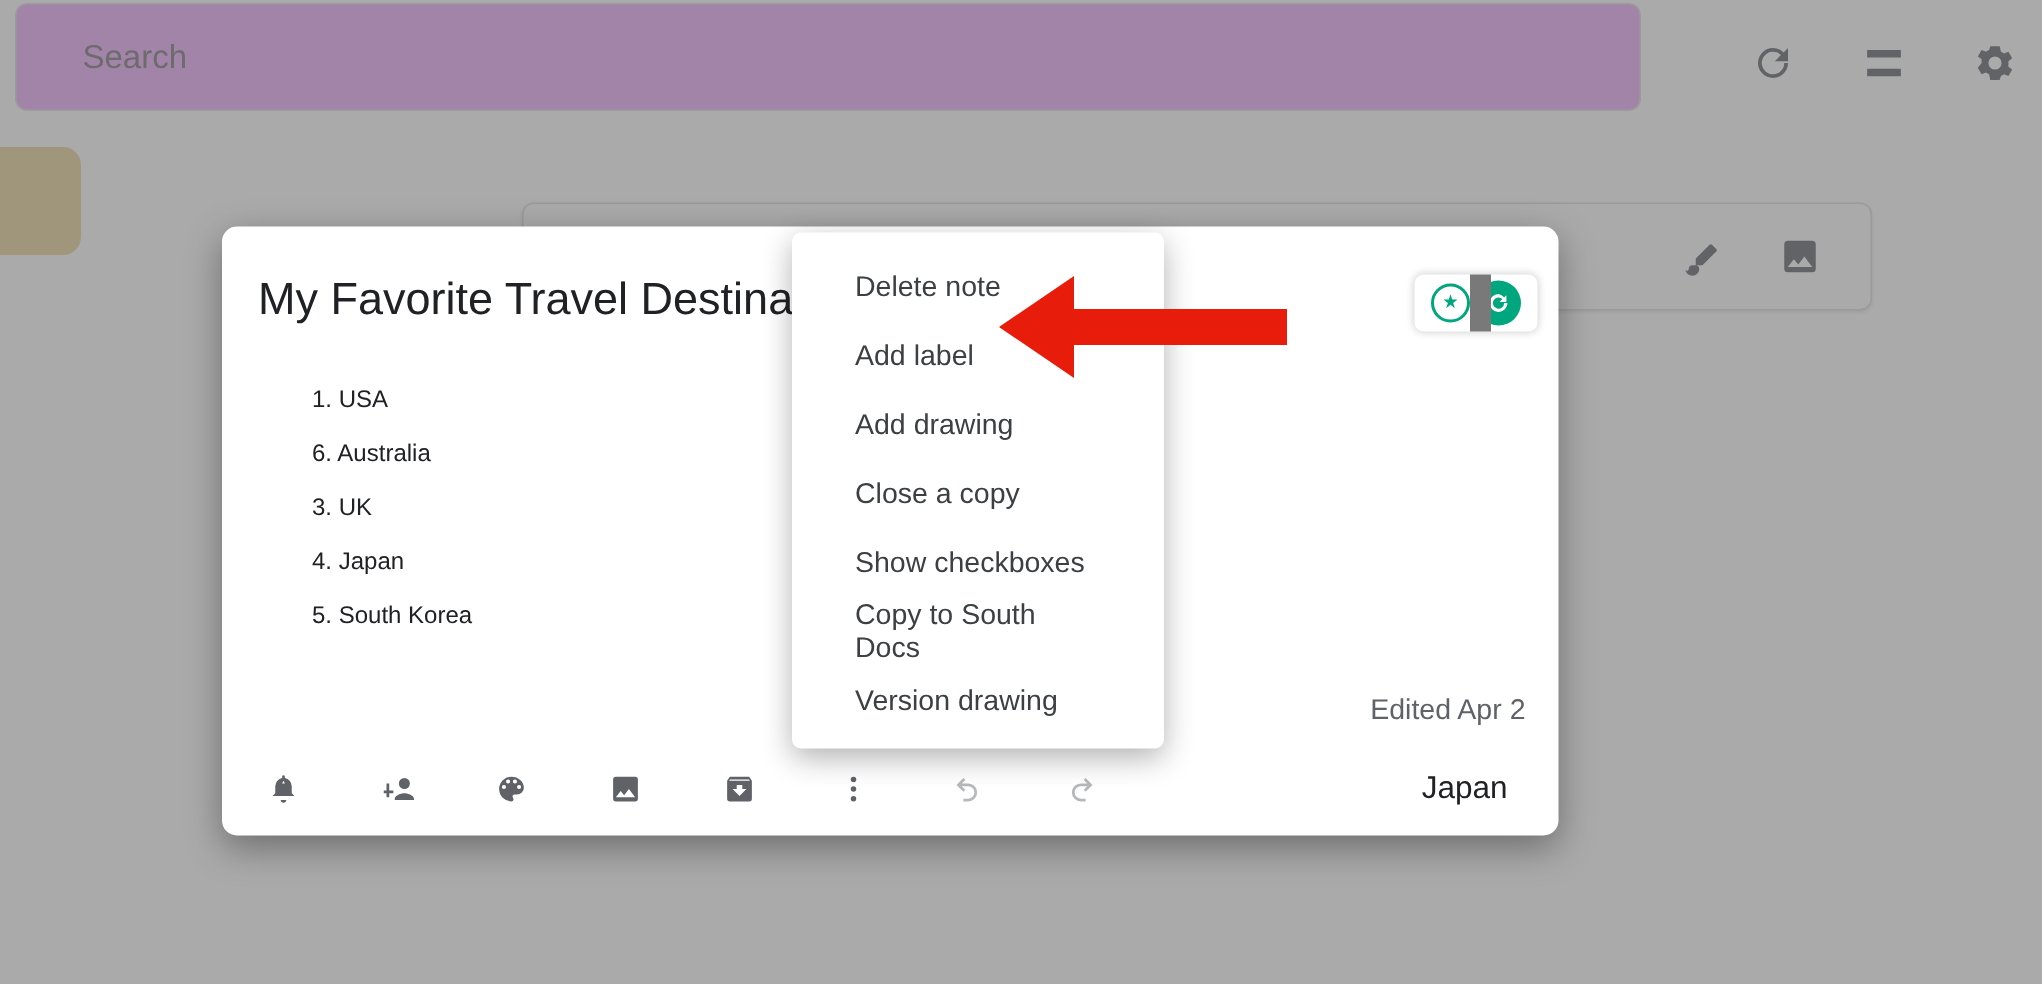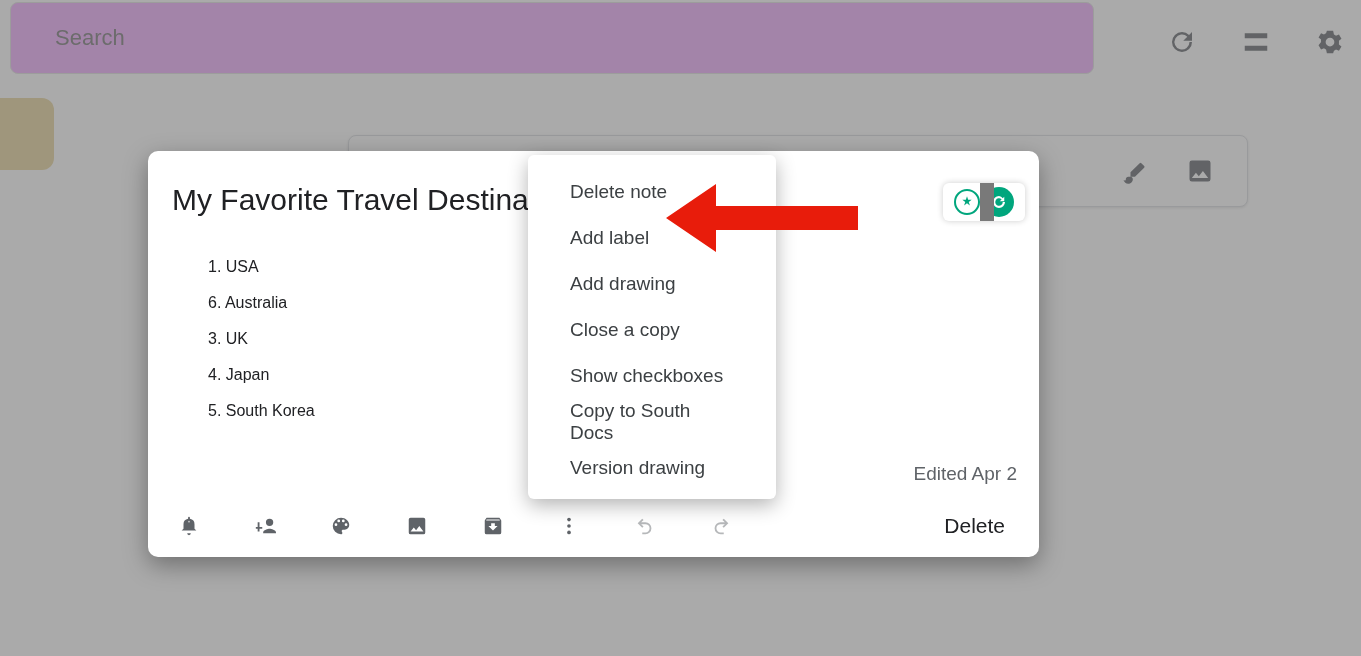--- a/index.html
+++ b/index.html
@@ -220,21 +220,21 @@
     <div class="tbtn" style="opacity:.45">
       <svg viewBox="0 0 24 24">
           <path d="M12.5 8H7.83l2.58-2.59L9 4 4 9l5 5 1.41-1.41L7.83 10h4.67A4.5 4.5 0 0117 14.5 4.5 4.5 0 0112.5 19H9v2h3.5A6.5 6.5 0 0019 14.5 6.5 6.5 0 0012.5 8z"></path>
         </svg>
     </div>
     <div class="tbtn" style="opacity:.45">
       <svg viewBox="0 0 24 24">
           <path d="M11.5 8h4.67l-2.58-2.59L15 4l5 5-5 5-1.41-1.41L16.17 10H11.5A4.5 4.5 0 007 14.5 4.5 4.5 0 0011.5 19H15v2h-3.5A6.5 6.5 0 015 14.5 6.5 6.5 0 0111.5 8z"></path>
         </svg>
     </div>
-    <div class="close-btn">Delete</div>
+    <div class="close-btn">Japan</div>
   </div>
 </div>
 
 <div class="menu undim">
   <div class="mitem">Delete note</div>
   <div class="mitem">Add label</div>
   <div class="mitem">Add drawing</div>
   <div class="mitem">Close a copy</div>
   <div class="mitem">Show checkboxes</div>
   <div class="mitem">Copy to South Docs</div>

